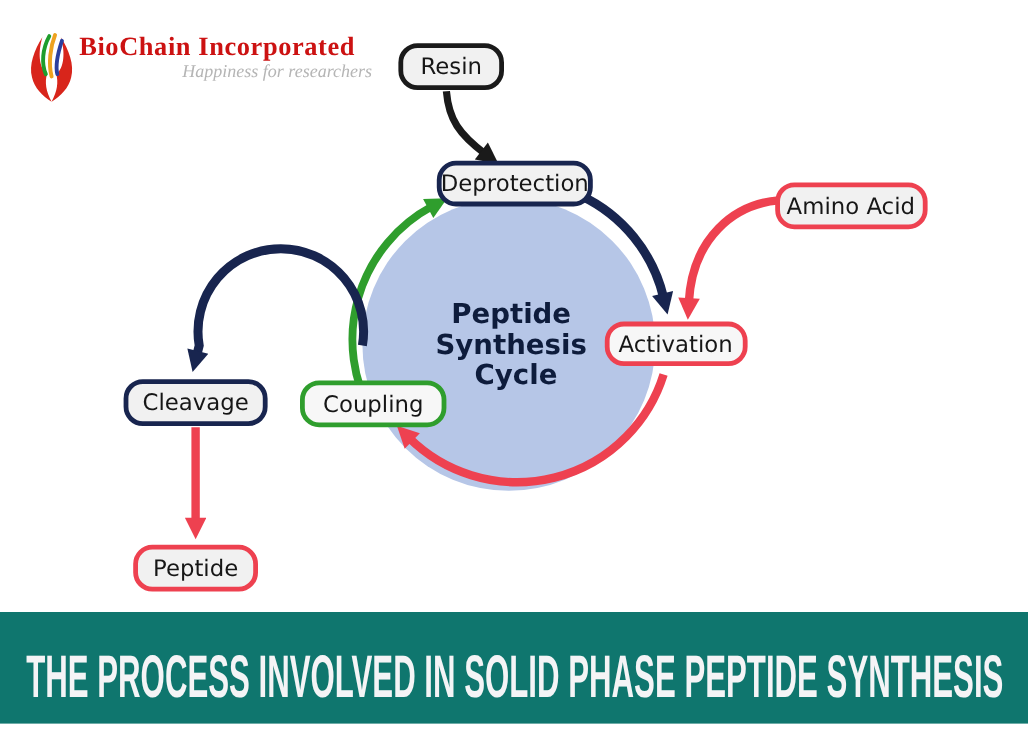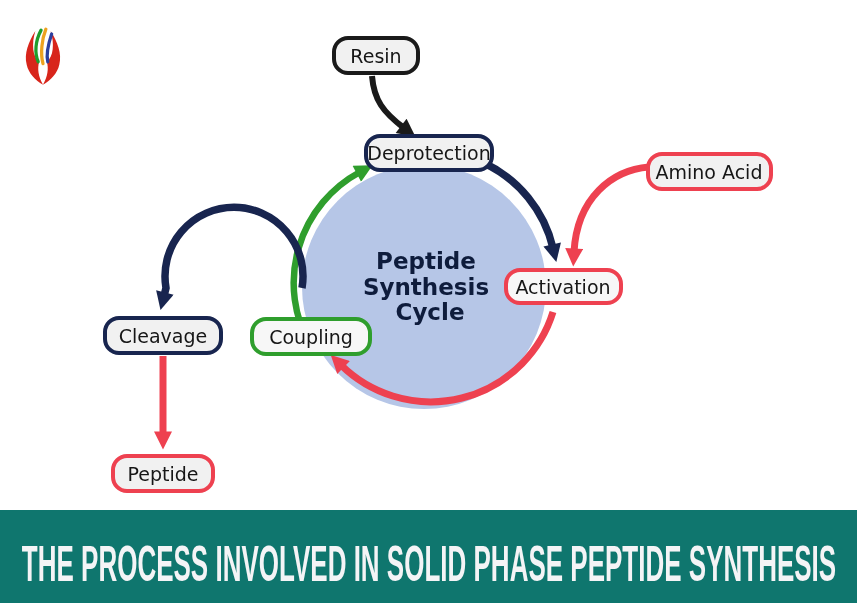--- a/index.html
+++ b/index.html
@@ -51,20 +51,24 @@
 <div id="stage">
 
   <div id="logo">
     <svg class="icon" width="46" height="68" viewBox="0 0 48 68">
       <path d="M16,8 C9,19 4,32 7,43 C9,52 16,59 24,64 C19,55 18,47 20,40 C13,35 12,21 16,8 Z" fill="#d8251b"></path>
       <path d="M32,8 C39,19 44,32 41,43 C39,52 32,59 24,64 C29,55 30,47 28,40 C35,35 36,21 32,8 Z" fill="#d8251b"></path>
       <path d="M19,40 C15,31 16,18 22,7" stroke="#1f9d2c" stroke-width="3.4" fill="none" stroke-linecap="round"></path>
       <path d="M24,42 C21,31 23,16 27,6" stroke="#eda21f" stroke-width="3.4" fill="none" stroke-linecap="round"></path>
       <path d="M29,40 C27,32 30,20 33,11" stroke="#2b3f9e" stroke-width="3.4" fill="none" stroke-linecap="round"></path>
     </svg>
+    <div class="words">
+      <div class="company">BioChain Incorporated</div>
+      <div class="tagline">Happiness for researchers</div>
+    </div>
   </div>
 
   <svg id="diagram" width="857" height="519" viewBox="0 0 857 519">
     <defs>
       <marker id="ah-black" viewBox="0 0 10 10" refX="2" refY="5" markerWidth="20" markerHeight="18" orient="auto" markerUnits="userSpaceOnUse">
         <path d="M0,0 L10,5 L0,10 z" fill="#1a1a1a"></path>
       </marker>
       <marker id="ah-navy" viewBox="0 0 10 10" refX="2" refY="5" markerWidth="20" markerHeight="18" orient="auto" markerUnits="userSpaceOnUse">
         <path d="M0,0 L10,5 L0,10 z" fill="#18254f"></path>
       </marker>

